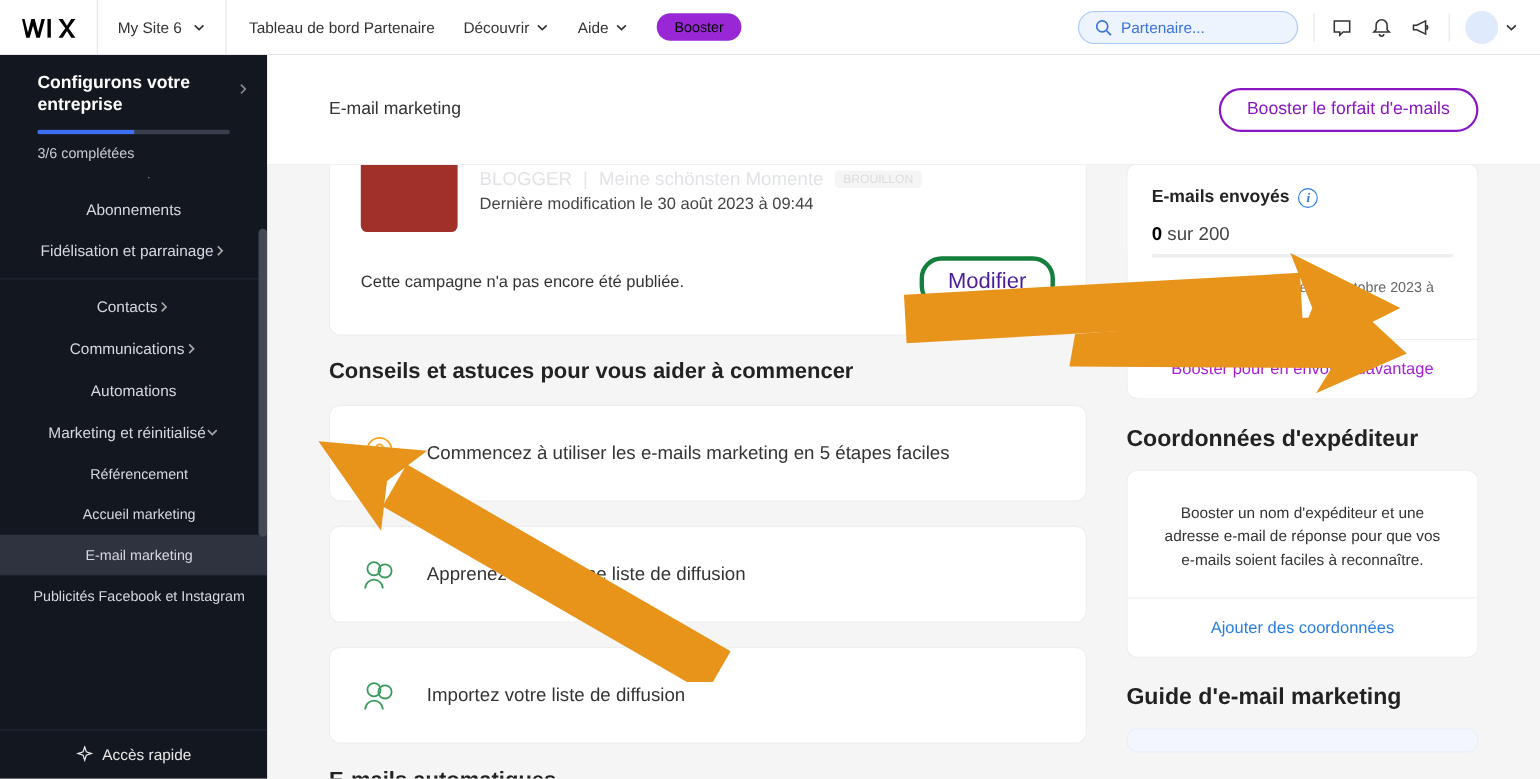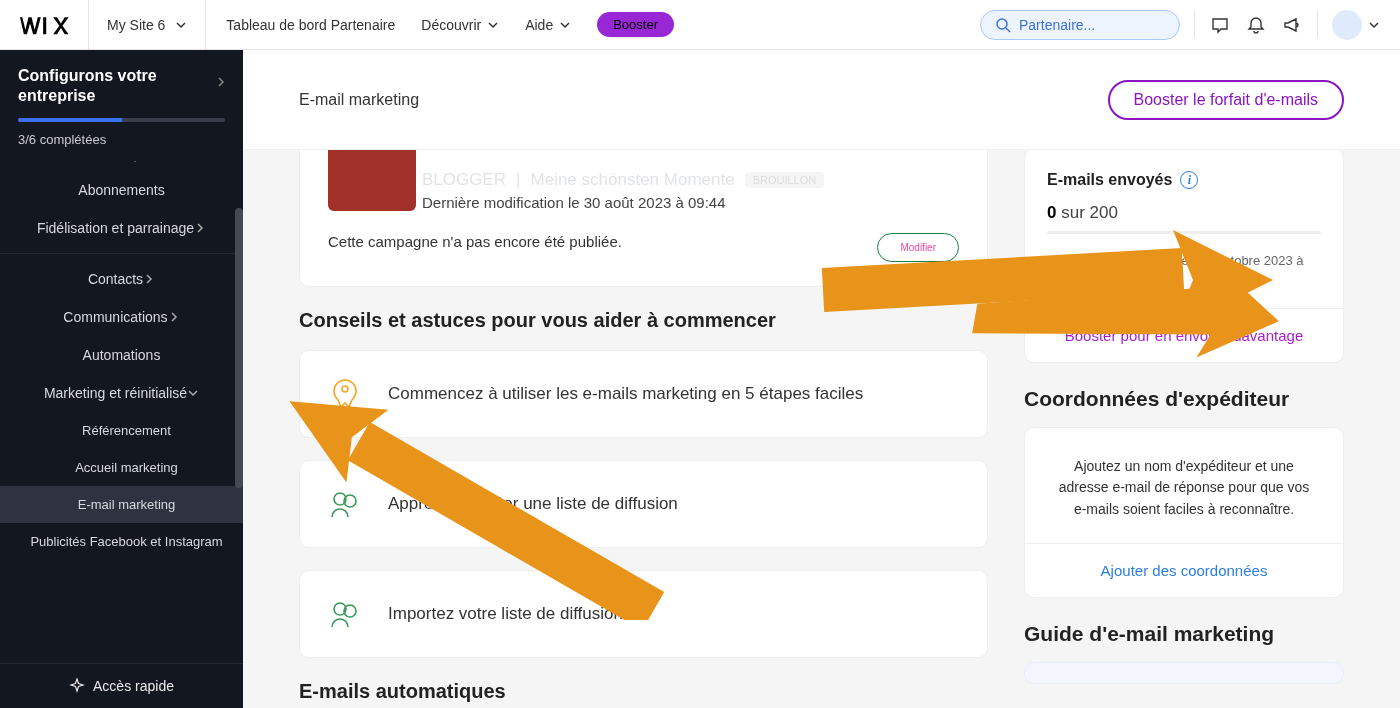--- a/index.html
+++ b/index.html
@@ -11,21 +11,21 @@
 .topnav{display:flex;align-items:center;gap:26px;padding-left:20px;font-size:14px}
 .topnav .it{color:#333;cursor:pointer;display:flex;align-items:center;gap:6px}
 .boost-pill{background:#9a27d6;color:#000000;padding:5px 16px;border-radius:20px;font-size:13px;font-weight:500}
 .top-right{margin-left:auto;display:flex;align-items:center;gap:14px}
 .search{display:flex;align-items:center;gap:8px;background:#eef4fe;border:1px solid #a8c7fa;border-radius:20px;padding:6px 14px;width:200px;color:#3b72d9;font-size:14px}
 .ico-btn{width:22px;height:22px;display:flex;align-items:center;justify-content:center;cursor:pointer;color:#333}
 .avatar{width:30px;height:30px;border-radius:50%;background:#dfeafc}
 .vline{width:1px;height:26px;background:#e5e5e5}
 .content-wrap{display:flex;height:calc(100% - 50px)}
 .sidebar{width:243px;background:#131720;color:#e8e8e8;display:flex;flex-direction:column;position:relative}
-.setup{padding:16px 18px 14px;position:relative}
+.setup{padding:16px 34px 14px;position:relative}
 .setup-title{font-size:16px;font-weight:600;line-height:1.25;color:#fff}
 .setup-caret{position:absolute;right:16px;top:24px;color:#888}
 .prog{margin-top:12px;height:4px;border-radius:2px;background:#3a3f4b;overflow:hidden}
 .prog-bar{height:100%;width:50%;background:#3d6ff5}
 .setup-sub{margin-top:10px;font-size:13px;color:#c9cbd1}
 .nav-list{flex:1;overflow:auto;scrollbar-width:none}
 .nav-item{padding:11px 18px;font-size:14px;color:#d6d8de;display:flex;align-items:center;justify-content:center;cursor:pointer}
 .nav-item.dim{color:#777d8a}
 .nav-item.sub{padding-left:28px;font-size:13px}
 .nav-item.active{background:#2f3340}
@@ -33,30 +33,30 @@
 .scrollthumb{position:absolute;right:0;top:158px;width:8px;height:280px;border-radius:4px;background:#444954}
 .quick{padding:14px 0;text-align:center;font-size:14px;color:#e8e8e8;border-top:1px solid #262a34;display:flex;align-items:center;justify-content:center;gap:8px}
 .main{flex:1;position:relative;overflow:hidden;background:#f5f5f5}
 .page-head{position:absolute;top:0;left:0;right:0;height:100px;background:#fff;z-index:3;border-bottom:1px solid #f0f0f0;display:flex;align-items:center;padding:0 56px;justify-content:space-between}
 .page-title{font-size:16px;color:#333}
 .boost-outline{border:2px solid #8a15c1;color:#8a15c1;background:#fff;padding:9px 24px;border-radius:22px;font-size:16px;font-weight:400;cursor:pointer}
 .scroll-area{position:absolute;top:0;left:0;right:0;bottom:0;padding:50px 56px 0;display:flex;gap:36px;overflow:hidden}
 .col-left{flex:1;min-width:0;padding-top:0}
 .col-right{width:320px;padding-top:20px}
 .card{background:#fff;border:1px solid #eee;border-radius:10px;padding:24px 28px;margin-bottom:22px}
-.campaign-head{display:flex;gap:6px;align-items:flex-end}
+.campaign-head{display:flex;gap:20px;align-items:flex-start}
 .thumb{width:88px;height:88px;border-radius:6px;background:#a03028;margin-top:-30px}
 .camp-meta{flex:1}
 .camp-line{display:flex;align-items:center;gap:10px;font-size:17px;color:#9aa0a8;opacity:.5}
 .camp-sep{color:#ccc}
 .camp-tag{font-size:11px;background:#e0e0e0;color:#888;padding:2px 8px;border-radius:4px;opacity:.6}
 .camp-date{margin-top:4px;font-size:15px;color:#444}
-.camp-foot{display:flex;align-items:flex-start;justify-content:space-between;margin-top:22px}
+.camp-foot{display:flex;align-items:center;justify-content:space-between;margin-top:22px}
 .camp-msg{font-size:15px;color:#333}
-.btn-outline{border:1px solid #15803d;color:#ec4899;background:#fff;padding:8px 22px;border-radius:20px;font-size:10px;cursor:pointer}
+.btn-outline{border:4px solid #15803d;color:#4c1d95;background:#fff;padding:8px 22px;border-radius:20px;font-size:20px;cursor:pointer}
 .section-h{font-size:20px;font-weight:600;color:#222;margin:10px 0 18px}
 .tip{background:#fff;border:1px solid #eee;border-radius:10px;padding:26px 28px;margin-bottom:22px;display:flex;align-items:center;gap:26px}
 .tip-ico{width:34px;height:34px;flex-shrink:0}
 .tip-text{font-size:17px;color:#333;line-height:1.4}
 .right-card{background:#fff;border:1px solid #eee;border-radius:10px;padding:22px 22px 18px;margin-bottom:22px}
 .r-title{font-size:16px;font-weight:600;color:#222;display:flex;align-items:flex-start;gap:8px}
 .r-count{font-size:17px;margin-top:14px;color:#444}
 .r-count b{font-weight:700;color:#000}
 .r-bar{height:3px;background:#eee;margin-top:8px;border-radius:2px}
 .r-note{font-size:13px;color:#666;margin-top:18px;line-height:1.45}
@@ -267,21 +267,21 @@
           </div>
           <div class="r-count"><b>0</b><span> sur 200</span></div>
           <div class="r-bar"></div>
           <div class="r-note">Ce solde sera réinitialisé le 1 octobre 2023 à 02:00.</div>
           <div class="r-divider"></div>
           <div class="r-link">Booster pour en envoyer davantage</div>
         </div>
 
         <div class="section-h side">Coordonnées d'expéditeur</div>
         <div class="right-card">
-          <div class="r-body">Ajoutez un nom d'expéditeur et une adresse e-mail de réponse pour que vos e-mails soient faciles à reconnaître.</div>
+          <div class="r-body">Booster un nom d'expéditeur et une adresse e-mail de réponse pour que vos e-mails soient faciles à reconnaître.</div>
           <div class="r-divider"></div>
           <div class="r-link blue">Ajouter des coordonnées</div>
         </div>
 
         <div class="section-h side">Guide d'e-mail marketing</div>
         <div class="right-card" style="height:20px;padding:10px;margin-bottom:0;background:#f3f7fd;border-color:#e7effb"></div>
       </div>
     </div>
 
     <div class="page-head">

